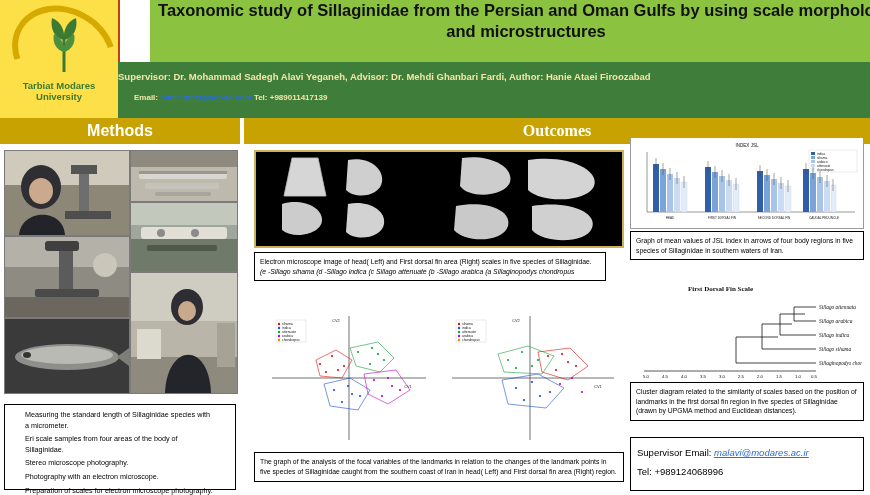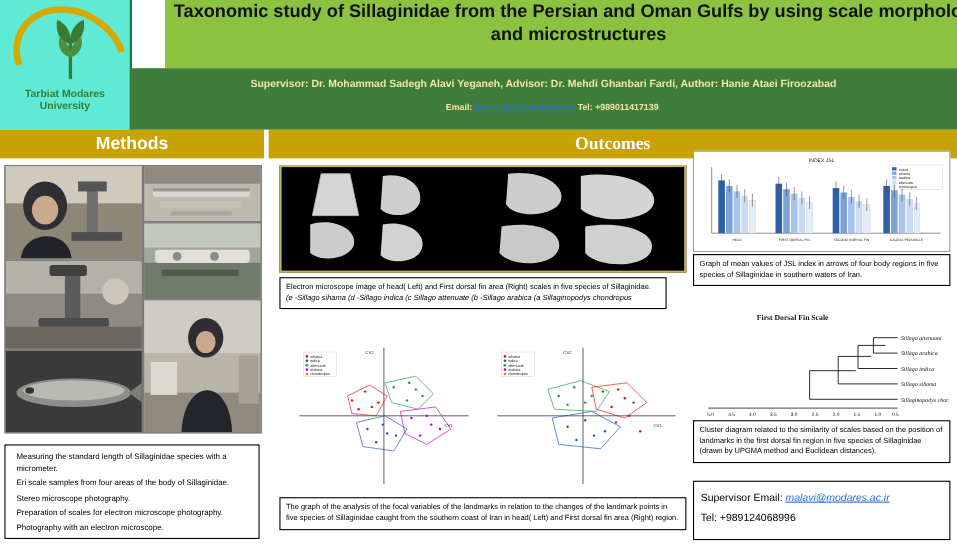--- a/index.html
+++ b/index.html
@@ -26,22 +26,22 @@
     position: absolute;
     left: 0; top: 0;
     width: 870px;
     height: 118px;
   }
   .logo-box {
     position: absolute;
     left: 0; top: 0;
     width: 118px;
     height: 118px;
-    background: #5eead4;
-    border-right: 2px solid #15803d;
+    background: #fde047;
+    border-right: 2px solid #c2410c;
     overflow: hidden;
   }
   .logo-arc {
     position: absolute;
     left: 10px; top: 8px;
     width: 96px; height: 78px;
     border: 6px solid #d5a900;
     border-radius: 50%;
     border-right-color: transparent;
     border-bottom-color: transparent;
@@ -80,21 +80,21 @@
     line-height: 21px;
     text-align: center;
     padding: 0 8px;
   }
   .authors-band {
     position: absolute;
     left: 118px; top: 62px;
     width: 752px;
     height: 56px;
     background: #3f7d3a;
-    text-align: center;
+    text-align: left;
     color: #ffffff;
   }
   .authors-line {
     padding-top: 9px;
     font-size: 9.5px;
     font-weight: bold;
     color: #f3e6a8;
   }
   .email-line {
     padding-top: 11px;
@@ -159,21 +159,21 @@
   .ph6 { left: 0;   top: 168px; width: 124px; height: 74px; }
 
   .methods-text {
     position: absolute;
     left: 4px; top: 404px;
     width: 232px;
     height: 86px;
     border: 1px solid #000000;
     background: #ffffff;
     box-sizing: border-box;
-    padding: 5px 10px;
+    padding: 5px 20px;
     font-size: 7.2px;
     line-height: 10.6px;
     color: #000000;
   }
   .methods-text p { margin: 0 0 3px 0; }
 
   
   .mid-col {
     position: absolute;
     left: 254px; top: 150px;
@@ -395,22 +395,22 @@
         </svg>
       </div>
 
     </div>
   </div>
 
   <div class="methods-text">
     <p>Measuring the standard length of Sillaginidae species with a micrometer.</p>
     <p>Eri scale samples from four areas of the body of Sillaginidae.</p>
     <p>Stereo microscope photography.</p>
+    <p>Photography with an electron microscope.</p>
     <p>Preparation of scales for electron microscope photography.</p>
-    <p>Photography with an electron microscope.</p>
   </div>
 
   <div class="mid-col">
 
     <div class="em-images">
       <svg width="366" height="94" viewBox="0 0 366 94" preserveAspectRatio="none">
         <rect width="366" height="94" fill="#000000"></rect>
 
         <g>
           <path d="M36 6 L62 6 L70 44 L28 44 Z" fill="#d6d6d6" stroke="#f2f2f2" stroke-width="0.6"></path>

